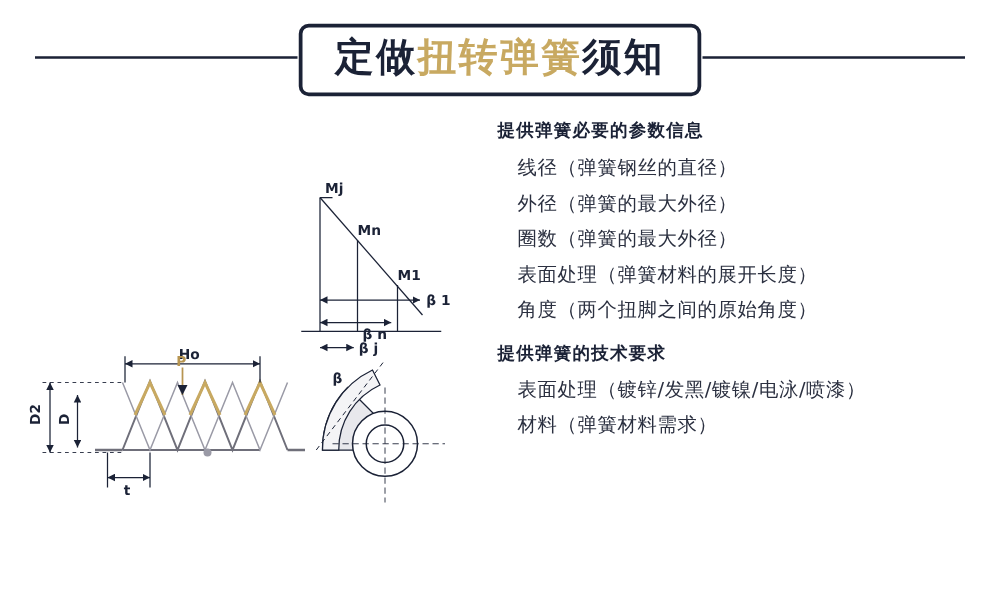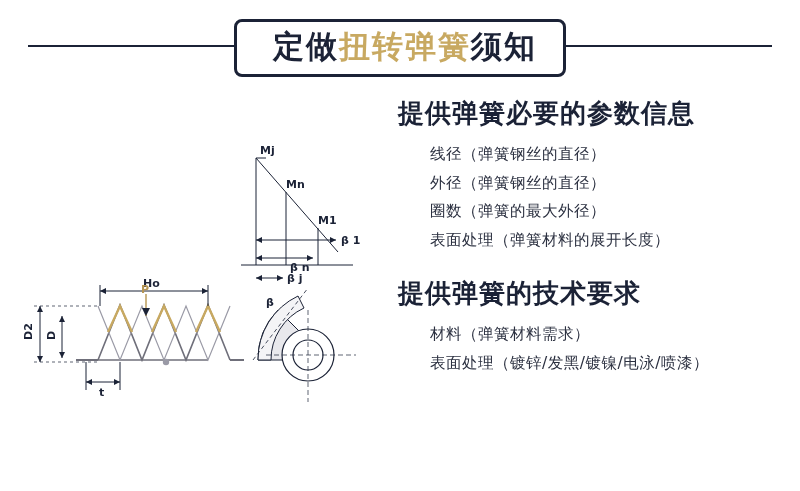--- a/index.html
+++ b/index.html
@@ -38,21 +38,21 @@
   .header-rule.right { right: 28px; }
 
   .title-box {
     position: absolute;
     left: 50%;
     top: 19px;
     transform: translateX(-50%);
     border: 3px solid #1b2236;
     border-radius: 8px;
     background: #ffffff;
-    padding: 6px 26px 9px 36px;
+    padding: 6px 26px 9px 26px;
     white-space: nowrap;
   }
   .title-text {
     font-family: "DejaVu Sans", sans-serif;
     font-size: 31px;
     font-weight: bold;
     color: #1b2236;
     letter-spacing: 2px;
     line-height: 1.2;
   }
@@ -62,32 +62,32 @@
 
   
   .content-right {
     position: absolute;
     left: 398px;
     top: 96px;
     width: 390px;
   }
   .section-heading {
     font-family: "DejaVu Sans", sans-serif;
-    font-size: 26px;
+    font-size: 14px;
     font-weight: bold;
     color: #1b2236;
     margin: 0 0 13px 0;
     letter-spacing: 1px;
   }
   .section-heading.second {
-    margin-top: 28px;
+    margin-top: 17px;
   }
   .bullet-list {
     list-style: none;
-    margin: 16px;
+    margin: 0;
     padding: 0;
   }
   .bullet-list li {
     font-family: "DejaVu Sans", sans-serif;
     font-size: 15.5px;
     color: #2b3040;
     line-height: 1.0;
     padding: 0 0 0 16px;
     margin-bottom: 13px;
     letter-spacing: 0.5px;
@@ -129,29 +129,30 @@
         <span>定做</span><span class="accent">扭转弹簧</span><span>须知</span>
       </div>
     </div>
   </div>
 
   <div class="content-right">
 
     <h2 class="section-heading">提供弹簧必要的参数信息</h2>
     <ul class="bullet-list">
       <li>线径（弹簧钢丝的直径）</li>
-      <li>外径（弹簧钢丝的直径）</li>
+      <li>外径（弹簧的最大外径）</li>
       <li>圈数（弹簧的最大外径）</li>
       <li>表面处理（弹簧材料的展开长度）</li>
+      <li>角度（两个扭脚之间的原始角度）</li>
     </ul>
 
     <h2 class="section-heading second">提供弹簧的技术要求</h2>
     <ul class="bullet-list">
+      <li>表面处理（镀锌/发黑/镀镍/电泳/喷漆）</li>
       <li>材料（弹簧材料需求）</li>
-      <li>表面处理（镀锌/发黑/镀镍/电泳/喷漆）</li>
     </ul>
   </div>
 
   <div class="drawing">
     <svg width="390" height="330" viewBox="0 0 390 330">
 
       <defs>
         <marker id="arrowS" markerWidth="7" markerHeight="7" refX="6" refY="3" orient="auto">
           <path d="M0,0 L6,3 L0,6 z" fill="#1b2236"></path>
         </marker>

